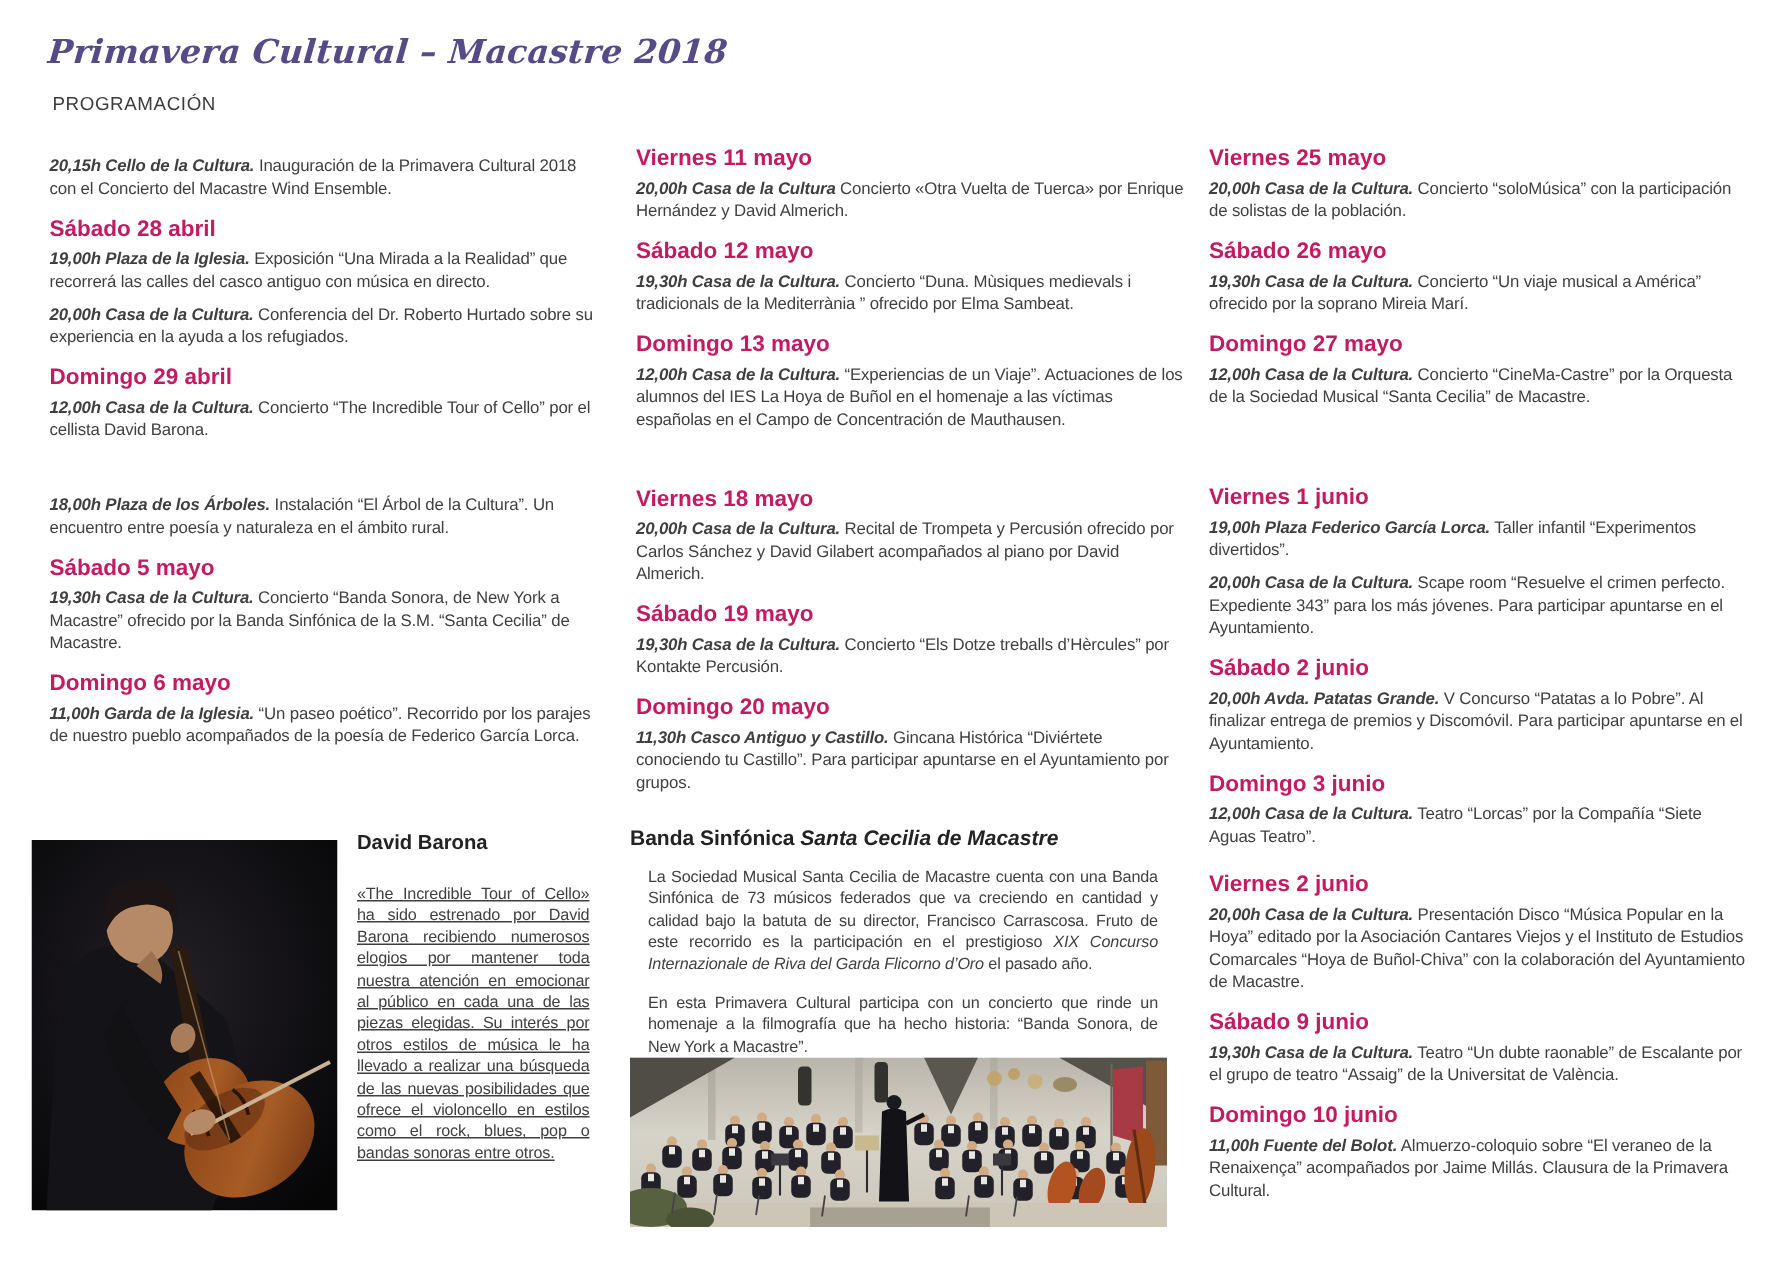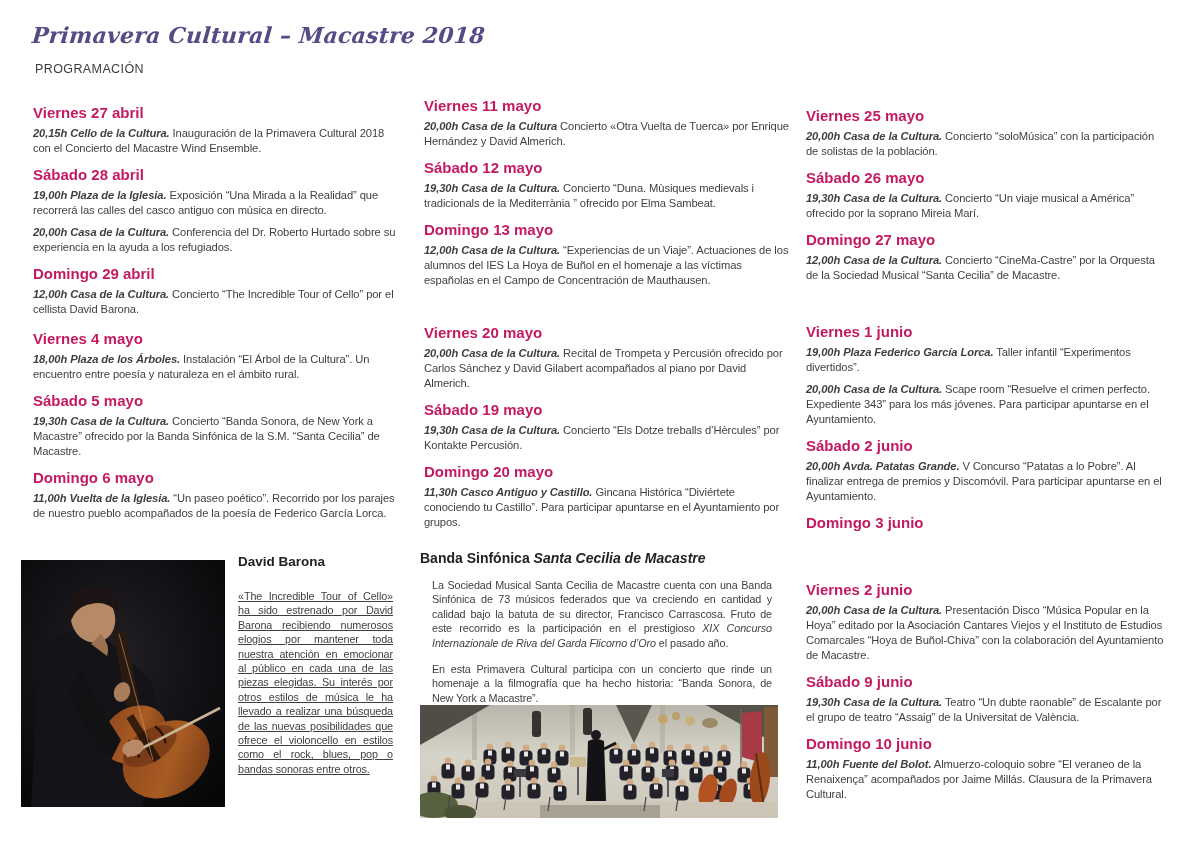--- a/index.html
+++ b/index.html
@@ -14,21 +14,21 @@
     letter-spacing:.2px;white-space:nowrap;
   }
   .subtitle{
     position:absolute;left:35px;top:62px;font-size:12.5px;color:#3c3c3c;letter-spacing:.4px;text-align:right;
   }
   .block{position:absolute;width:366px;}
   .c1a{left:33px;top:104px;}
   .c1b{left:33px;top:330px;}
   .c2a{left:424px;top:97px;}
   .c2b{left:424px;top:324px;}
-  .c3a{left:806px;top:97px;width:360px;margin-top:10px;}
+  .c3a{left:806px;top:97px;width:360px;}
   .c3b{left:806px;top:323px;width:360px;}
   .c3c{left:806px;top:581px;width:360px;}
   .block h3{
     margin:10px 0 4px;font-size:15px;line-height:18px;color:#c31a62;font-weight:700;
   }
   .block h3:first-child{margin-top:0;}
   .block p{
     margin:0 0 7px;font-size:11.2px;line-height:15px;letter-spacing:-.1px;color:#3f3f3f;
   }
   .pfx{font-weight:700;font-style:italic;}
@@ -49,46 +49,44 @@
 </style>
 </head>
 <body>
 
 <div class="sheet">
 
   <h1 class="title">Primavera Cultural – Macastre 2018</h1>
   <div class="subtitle">PROGRAMACIÓN</div>
 
   <section class="block c1a">
-      <h3>Viernes 27 abril</h3>
       <p><span class="pfx">20,15h Cello de la Cultura.</span> <span>Inauguración de la Primavera Cultural 2018 con el Concierto del Macastre Wind Ensemble.</span></p>
       <h3>Sábado 28 abril</h3>
       <p><span class="pfx">19,00h Plaza de la Iglesia.</span> <span>Exposición “Una Mirada a la Realidad” que recorrerá las calles del casco antiguo con música en directo.</span></p>
       <p><span class="pfx">20,00h Casa de la Cultura.</span> <span>Conferencia del Dr. Roberto Hurtado sobre su experiencia en la ayuda a los refugiados.</span></p>
       <h3>Domingo 29 abril</h3>
       <p><span class="pfx">12,00h Casa de la Cultura.</span> <span>Concierto “The Incredible Tour of Cello” por el cellista David Barona.</span></p>
     </section>
   <section class="block c1b">
-      <h3>Viernes 4 mayo</h3>
       <p><span class="pfx">18,00h Plaza de los Árboles.</span> <span>Instalación “El Árbol de la Cultura”. Un encuentro entre poesía y naturaleza en el ámbito rural.</span></p>
       <h3>Sábado 5 mayo</h3>
       <p><span class="pfx">19,30h Casa de la Cultura.</span> <span>Concierto “Banda Sonora, de New York a Macastre” ofrecido por la Banda Sinfónica de la S.M. “Santa Cecilia” de Macastre.</span></p>
       <h3>Domingo 6 mayo</h3>
-      <p><span class="pfx">11,00h Vuelta de la Iglesia.</span> <span>“Un paseo poético”. Recorrido por los parajes de nuestro pueblo acompañados de la poesía de Federico García Lorca.</span></p>
+      <p><span class="pfx">11,00h Garda de la Iglesia.</span> <span>“Un paseo poético”. Recorrido por los parajes de nuestro pueblo acompañados de la poesía de Federico García Lorca.</span></p>
     </section>
   <section class="block c2a">
       <h3>Viernes 11 mayo</h3>
       <p><span class="pfx">20,00h Casa de la Cultura</span> <span>Concierto «Otra Vuelta de Tuerca» por Enrique Hernández y David Almerich.</span></p>
       <h3>Sábado 12 mayo</h3>
       <p><span class="pfx">19,30h Casa de la Cultura.</span> <span>Concierto “Duna. Mùsiques medievals i tradicionals de la Mediterrània ” ofrecido por Elma Sambeat.</span></p>
       <h3>Domingo 13 mayo</h3>
       <p><span class="pfx">12,00h Casa de la Cultura.</span> <span>“Experiencias de un Viaje”. Actuaciones de los alumnos del IES La Hoya de Buñol en el homenaje a las víctimas españolas en el Campo de Concentración de Mauthausen.</span></p>
     </section>
   <section class="block c2b">
-      <h3>Viernes 20 mayo</h3>
+      <h3>Viernes 18 mayo</h3>
       <p><span class="pfx">20,00h Casa de la Cultura.</span> <span>Recital de Trompeta y Percusión ofrecido por Carlos Sánchez y David Gilabert acompañados al piano por David Almerich.</span></p>
       <h3>Sábado 19 mayo</h3>
       <p><span class="pfx">19,30h Casa de la Cultura.</span> <span>Concierto “Els Dotze treballs d’Hèrcules” por Kontakte Percusión.</span></p>
       <h3>Domingo 20 mayo</h3>
       <p><span class="pfx">11,30h Casco Antiguo y Castillo.</span> <span>Gincana Histórica “Diviértete conociendo tu Castillo”. Para participar apuntarse en el Ayuntamiento por grupos.</span></p>
     </section>
   <section class="block c3a">
       <h3>Viernes 25 mayo</h3>
       <p><span class="pfx">20,00h Casa de la Cultura.</span> <span>Concierto “soloMúsica” con la participación de solistas de la población.</span></p>
       <h3>Sábado 26 mayo</h3>
@@ -96,20 +94,21 @@
       <h3>Domingo 27 mayo</h3>
       <p><span class="pfx">12,00h Casa de la Cultura.</span> <span>Concierto “CineMa-Castre” por la Orquesta de la Sociedad Musical “Santa Cecilia” de Macastre.</span></p>
     </section>
   <section class="block c3b">
       <h3>Viernes 1 junio</h3>
       <p><span class="pfx">19,00h Plaza Federico García Lorca.</span> <span>Taller infantil “Experimentos divertidos”.</span></p>
       <p><span class="pfx">20,00h Casa de la Cultura.</span> <span>Scape room “Resuelve el crimen perfecto. Expediente 343” para los más jóvenes. Para participar apuntarse en el Ayuntamiento.</span></p>
       <h3>Sábado 2 junio</h3>
       <p><span class="pfx">20,00h Avda. Patatas Grande.</span> <span>V Concurso “Patatas a lo Pobre”. Al finalizar entrega de premios y Discomóvil. Para participar apuntarse en el Ayuntamiento.</span></p>
       <h3>Domingo 3 junio</h3>
+      <p><span class="pfx">12,00h Casa de la Cultura.</span> <span>Teatro “Lorcas” por la Compañía “Siete Aguas Teatro”.</span></p>
     </section>
   <section class="block c3c">
       <h3>Viernes 2 junio</h3>
       <p><span class="pfx">20,00h Casa de la Cultura.</span> <span>Presentación Disco “Música Popular en la Hoya” editado por la Asociación Cantares Viejos y el Instituto de Estudios Comarcales “Hoya de Buñol-Chiva” con la colaboración del Ayuntamiento de Macastre.</span></p>
       <h3>Sábado 9 junio</h3>
       <p><span class="pfx">19,30h Casa de la Cultura.</span> <span>Teatro “Un dubte raonable” de Escalante por el grupo de teatro “Assaig” de la Universitat de València.</span></p>
       <h3>Domingo 10 junio</h3>
       <p><span class="pfx">11,00h Fuente del Bolot.</span> <span>Almuerzo-coloquio sobre “El veraneo de la Renaixença” acompañados por Jaime Millás. Clausura de la Primavera Cultural.</span></p>
     </section>
 

